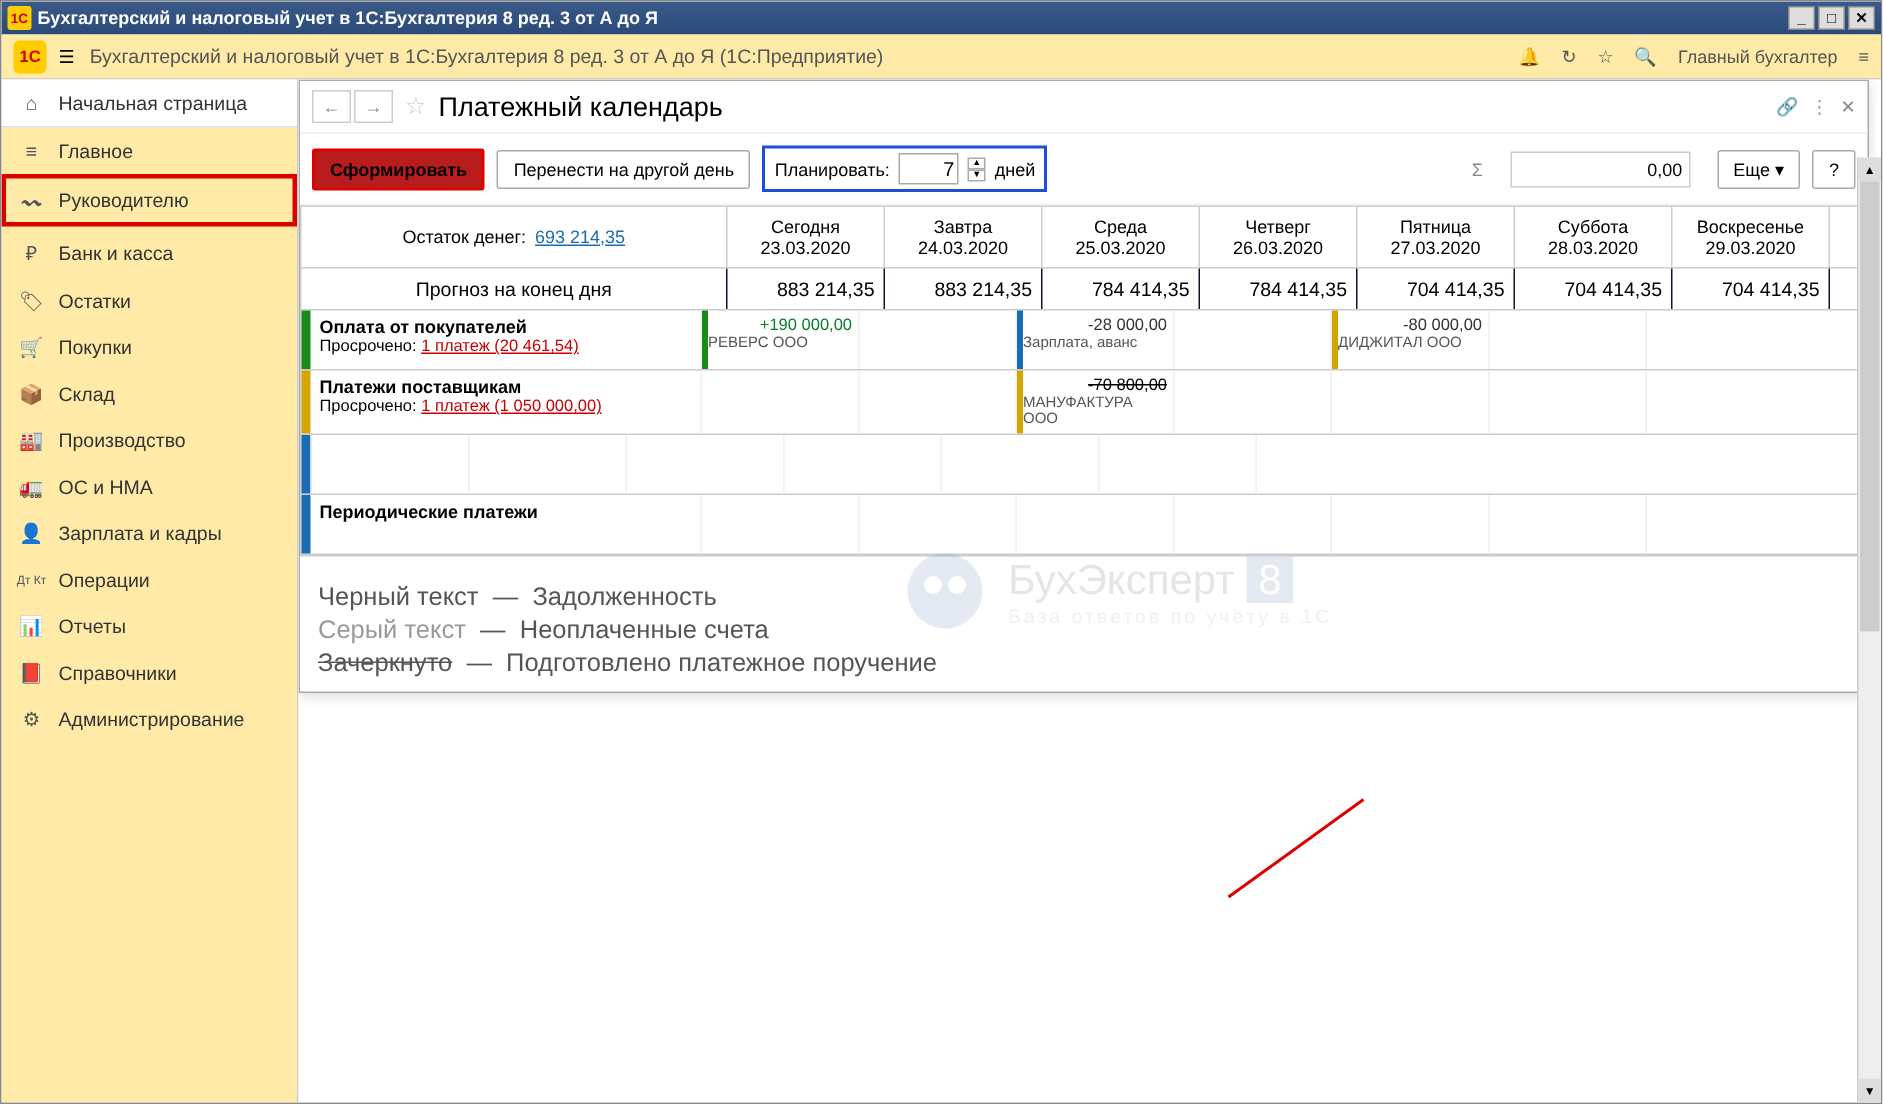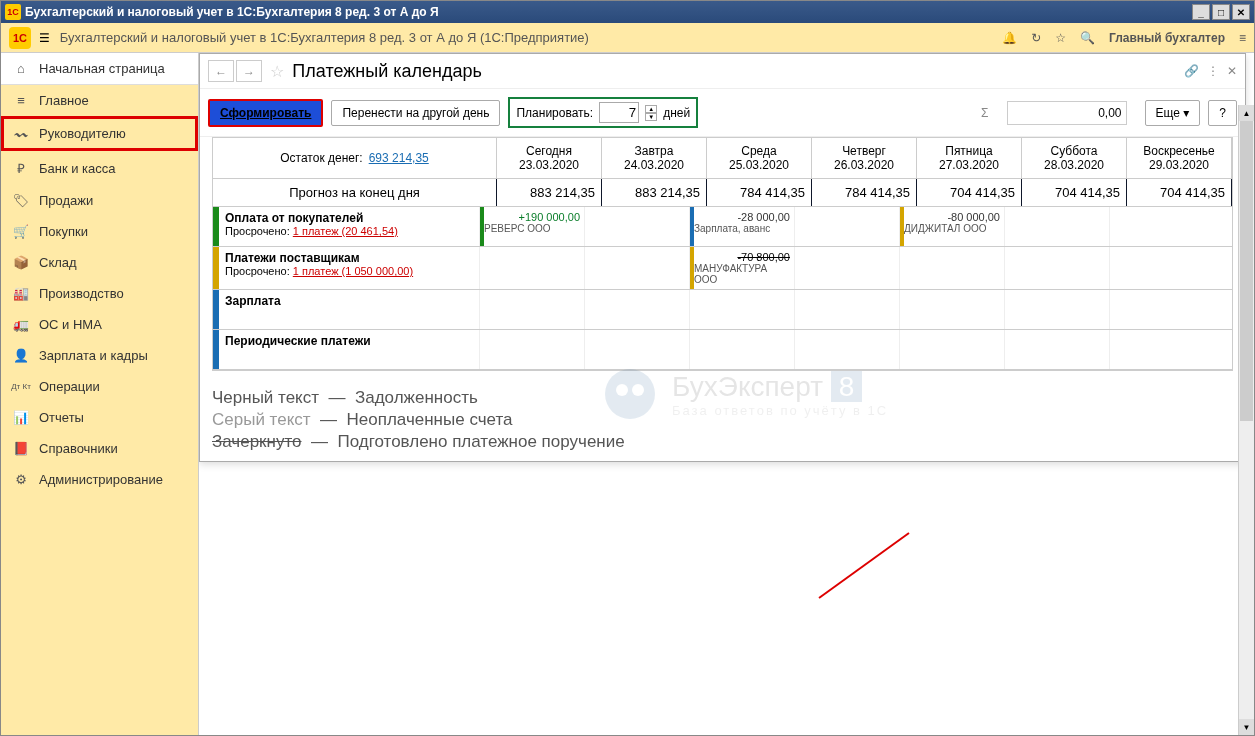--- a/index.html
+++ b/index.html
@@ -8,21 +8,21 @@
 .titlebar { background: linear-gradient(#3a5a8a, #2a4a7a); color: #fff; height: 22px; display: flex; align-items: center; padding: 0 4px; font-size: 12px; font-weight: bold; }
 .titlebar .icon { width: 16px; height: 16px; background: #ffcc00; border-radius: 2px; margin-right: 4px; display: flex; align-items: center; justify-content: center; font-size: 9px; color: #c00; font-weight: bold; }
 .titlebar .wctl { margin-left: auto; display: flex; gap: 2px; }
 .titlebar .wctl span { width: 18px; height: 16px; background: #ddd; border: 1px solid #888; display: flex; align-items: center; justify-content: center; cursor: pointer; color: #000; font-size: 10px; }
 .appbar { background: #ffeaa7; height: 30px; display: flex; align-items: center; padding: 0 8px; border-bottom: 1px solid #ccc; }
 .appbar .logo { width: 22px; height: 22px; background: #ffcc00; border-radius: 4px; margin-right: 8px; display: flex; align-items: center; justify-content: center; font-size: 11px; color: #c00; font-weight: bold; }
 .appbar .menu-icon { margin-right: 10px; cursor: pointer; }
 .appbar .title { color: #555; font-size: 13px; }
 .appbar .right { margin-left: auto; display: flex; gap: 14px; align-items: center; color: #555; }
 .appbar .right span { cursor: pointer; }
-.appbar .user { font-size: 12px; font-weight: bold; }
+.appbar .user { font-size: 12px; }
 .body { display: flex; height: calc(100% - 52px); }
 .sidebar { width: 198px; background: #ffeaa7; border-right: 1px solid #ccc; }
 .sidebar .item { display: flex; align-items: center; padding: 8px 10px; cursor: pointer; font-size: 13px; color: #333; }
 .sidebar .item.home { background: #fff; border-bottom: 1px solid #ddd; }
 .sidebar .item.highlighted { outline: 3px solid #d00; outline-offset: -3px; }
 .sidebar .item .ico { width: 20px; margin-right: 8px; color: #555; display: inline-flex; justify-content: center; }
 .main { flex: 1; position: relative; background: #fff; overflow: hidden; }
 .sections { padding: 20px 30px; }
 .sections h3 { color: #008a7d; font-weight: normal; font-size: 15px; margin: 16px 0 8px; }
 .sections .cols { display: flex; gap: 100px; }
@@ -31,28 +31,28 @@
 .dialog { position: absolute; top: 0; left: 0; right: 8px; background: #fff; border: 1px solid #aaa; box-shadow: 0 2px 8px rgba(0,0,0,0.15); }
 .dialog .dheader { display: flex; align-items: center; padding: 6px 8px; border-bottom: 1px solid #eee; }
 .dialog .nav { display: flex; gap: 2px; margin-right: 8px; }
 .dialog .nav span { width: 26px; height: 22px; border: 1px solid #ccc; display: flex; align-items: center; justify-content: center; cursor: pointer; color: #888; }
 .dialog .star { color: #ccc; margin-right: 8px; cursor: pointer; font-size: 16px; }
 .dialog h2 { font-size: 18px; font-weight: normal; flex: 1; }
 .dialog .dclose { display: flex; gap: 8px; color: #888; }
 .dialog .dclose span { cursor: pointer; }
 .toolbar { display: flex; align-items: center; padding: 8px; gap: 8px; border-bottom: 1px solid #eee; }
 .btn { border: 1px solid #aaa; padding: 5px 10px; background: #fff; cursor: pointer; font-size: 12px; border-radius: 2px; }
-.btn.primary { background: #1d4ed8; border: 2px solid #d00; font-weight: bold; text-decoration: underline; }
-.plan-group { display: flex; align-items: center; gap: 6px; border: 2px solid #15803d; padding: 3px 6px; }
+.btn.primary { background: #b91c1c; border: 2px solid #d00; font-weight: bold; }
+.plan-group { display: flex; align-items: center; gap: 6px; border: 2px solid #1d4ed8; padding: 3px 6px; }
 .plan-group input { width: 40px; text-align: right; border: 1px solid #aaa; padding: 2px; }
 .spinner { display: flex; flex-direction: column; }
 .spinner span { width: 12px; height: 8px; border: 1px solid #aaa; font-size: 6px; display: flex; align-items: center; justify-content: center; cursor: pointer; }
 .toolbar .sigma { margin-left: auto; color: #888; }
 .toolbar .sum { width: 120px; text-align: right; border: 1px solid #ccc; padding: 4px; margin: 0 10px; }
-.grid { border: 1px solid #ccc; margin: 0 12px 8px; }
+.grid { border: 1px solid #ccc; margin: 0 0 8px; }
 .ghead { display: flex; border-bottom: 1px solid #ccc; }
 .ghead .c { border-right: 1px solid #ccc; padding: 6px; text-align: center; font-size: 12px; }
 .ghead .c0 { width: 284px; text-align: left; display: flex; align-items: center; justify-content: center; }
 .ghead .c1, .ghead .c2, .ghead .c3, .ghead .c4, .ghead .c5, .ghead .c6, .ghead .c7 { width: 105px; }
 .ghead .cash-label { font-size: 12px; }
 .ghead .cash-link { color: #1a6db3; text-decoration: underline; cursor: pointer; margin-left: 6px; }
 .grow { display: flex; border-bottom: 1px solid #ccc; }
 .grow .c { border-right: 1px solid #0f172a; padding: 6px; font-size: 13px; }
 .grow .c0 { width: 284px; text-align: center; }
 .grow .cn { width: 105px; text-align: right; }
@@ -126,21 +126,21 @@
           <div class="item highlighted">
             <span class="ico" style="font-size:13px">〰</span>
             <span>Руководителю</span>
           </div>
           <div class="item">
             <span class="ico" style="font-size:13px">₽</span>
             <span>Банк и касса</span>
           </div>
           <div class="item">
             <span class="ico" style="font-size:13px">🏷</span>
-            <span>Продажи</span>
+            <span>Остатки</span>
           </div>
           <div class="item">
             <span class="ico" style="font-size:13px">🛒</span>
             <span>Покупки</span>
           </div>
           <div class="item">
             <span class="ico" style="font-size:13px">📦</span>
             <span>Склад</span>
           </div>
           <div class="item">
@@ -291,23 +291,20 @@
                   <div class="strike">-70 800,00</div>
                   <div class="det">МАНУФАКТУРА ООО</div>
                 </div>
                 <div class="cell"></div>
                 <div class="cell"></div>
                 <div class="cell"></div>
                 <div class="cell"></div>
               </div>
               <div class="section-row">
                 <div class="bar" style="background:#1a6db3"></div>
-                <div class="label">
-                  <div class="t">Зарплата</div>
-                </div>
                 <div class="cell"></div>
                 <div class="cell"></div>
                 <div class="cell"></div>
                 <div class="cell"></div>
                 <div class="cell"></div>
                 <div class="cell"></div>
                 <div class="cell"></div>
               </div>
               <div class="section-row">
                 <div class="bar" style="background:#1a6db3"></div>

